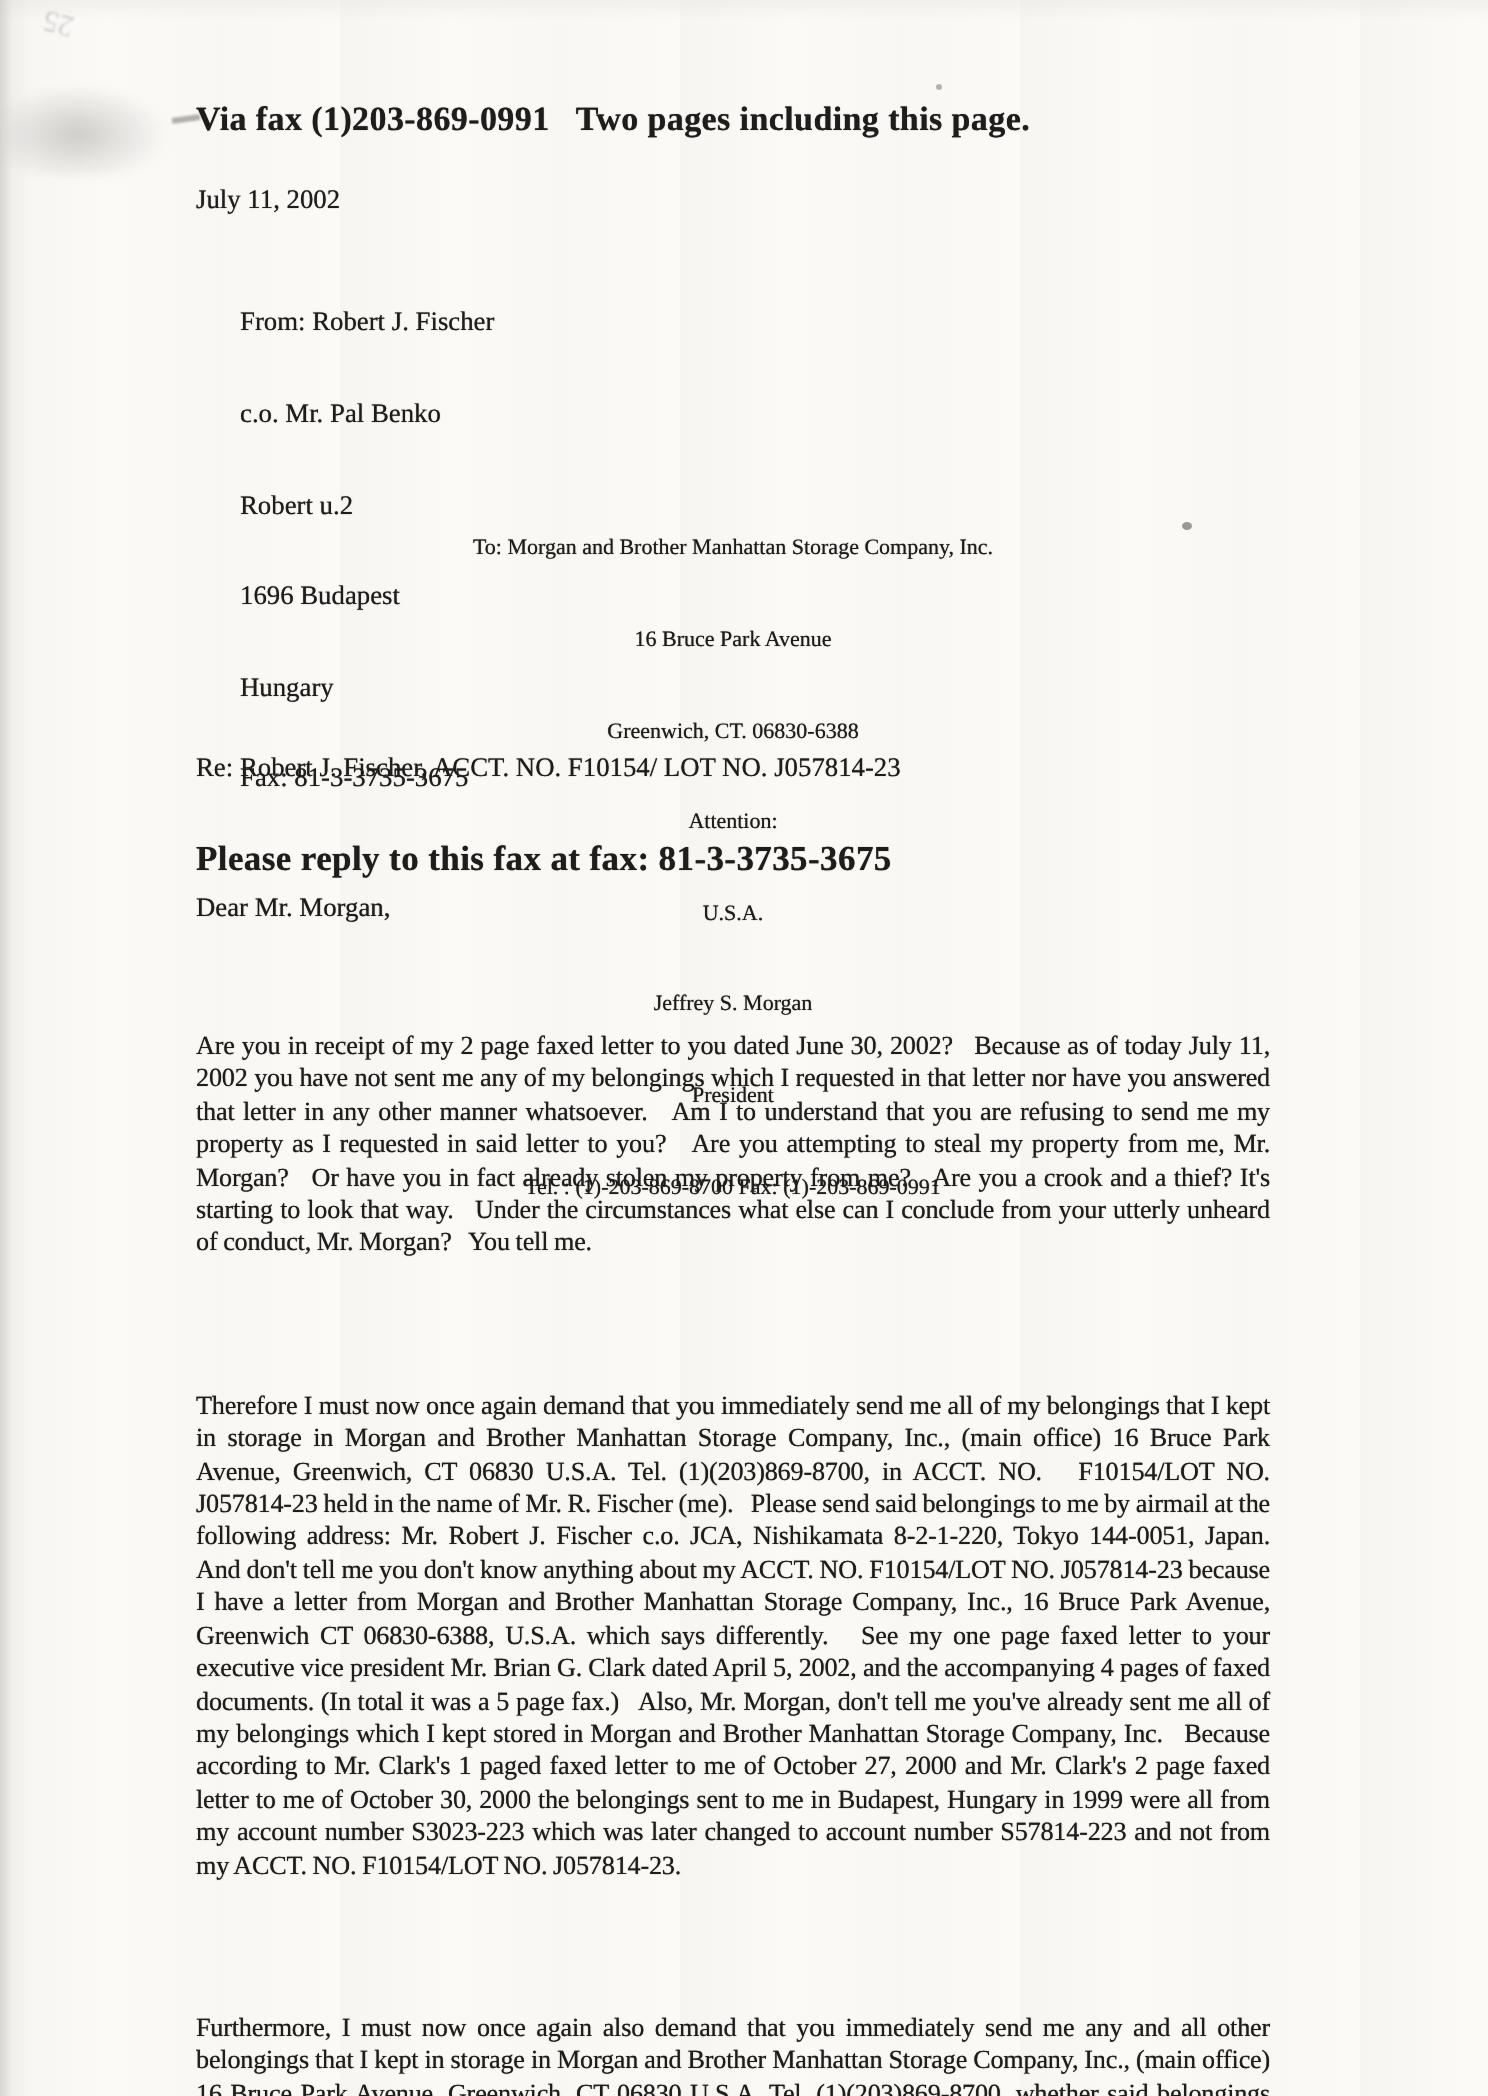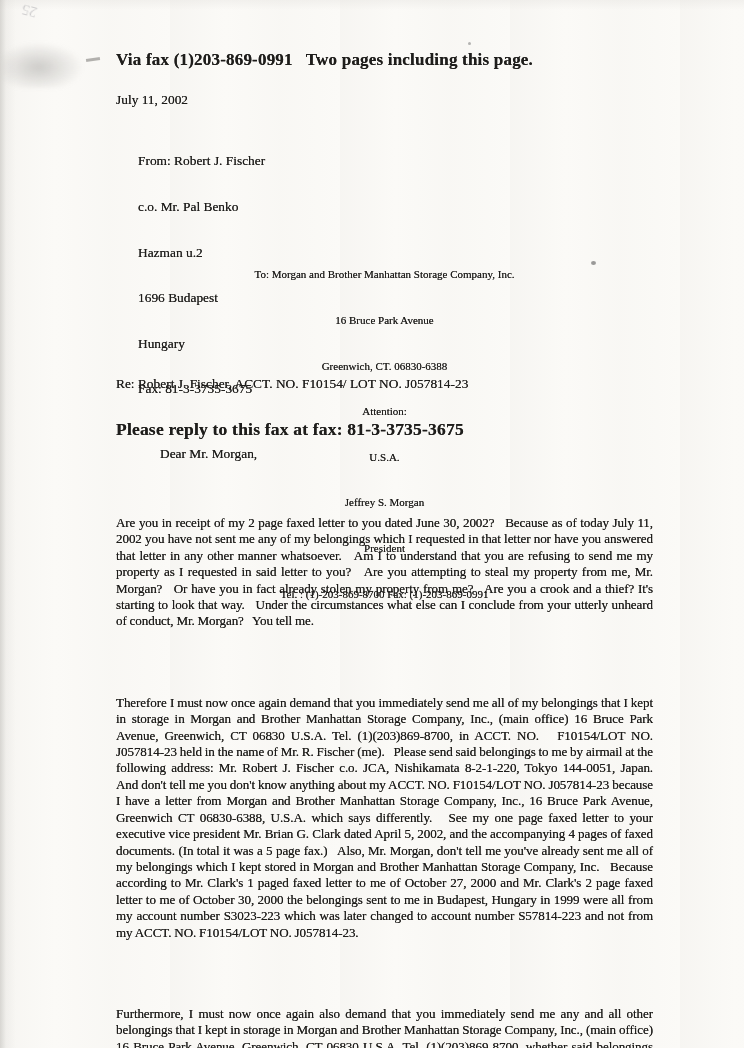--- a/index.html
+++ b/index.html
@@ -41,31 +41,31 @@
     filter: blur(0.4px);
     pointer-events: none;
   }
   .speck-1 { position: absolute; left: 591px; top: 261px; width: 5px; height: 4px;
              background: rgba(75,75,75,0.55); border-radius: 50%; }
   .speck-2 { position: absolute; left: 468px; top: 42px; width: 3px; height: 3px;
              background: rgba(95,95,95,0.45); border-radius: 50%; }
 
   
   .txt {
-    position: absolute; left: 116px; width: 537px;
+    position: absolute; left: 98px; width: 537px;
     text-shadow: 0 0 0.45px rgba(30,29,27,0.85);
     white-space: pre-wrap;
   }
   .via-fax      { top: 50px;  font-size: 17px;   font-weight: 600; letter-spacing: 0.2px; }
   .date-line    { top: 92px;  font-size: 13.4px; }
   .from-block   { top: 123px; font-size: 13.4px; line-height: 15.2px; margin-left: 22px; }
   .to-block     { top: 237px; font-size: 11px; line-height: 15.2px; text-align: center; }
   .re-line      { top: 376px; font-size: 13.4px; }
   .reply-line   { top: 403px; font-size: 17.5px; font-weight: 600; letter-spacing: 0.2px; margin-top: 16px; }
-  .salutation   { top: 446px; font-size: 13.4px; margin-left: 44px; }
+  .salutation   { top: 446px; font-size: 13.4px; }
   .body-text    { top: 468px; }
   .para {
     margin: 11px 0 18px 0;
     font-size: 13.1px;
     line-height: 16.4px;
     letter-spacing: -0.1px;
     word-spacing: -0.3px;
     text-align: justify;
     white-space: pre-wrap;
   }
@@ -81,21 +81,21 @@
   <div class="speck-1"></div>
   <div class="speck-2"></div>
 
   <div class="txt via-fax">Via fax (1)203-869-0991   Two pages including this page.</div>
 
   <div class="txt date-line">July 11, 2002</div>
 
   <div class="txt from-block">
     <div>From: Robert J. Fischer</div>
     <div>c.o. Mr. Pal Benko</div>
-    <div>Hazman u.2</div>
+    <div>Robert u.2</div>
     <div>1696 Budapest</div>
     <div>Hungary</div>
     <div>Fax: 81-3-3735-3675</div>
   </div>
 
   <div class="txt to-block">
     <div>To: Morgan and Brother Manhattan Storage Company, Inc.</div>
     <div>16 Bruce Park Avenue</div>
     <div>Greenwich, CT. 06830-6388</div>
     <div>Attention:</div>

